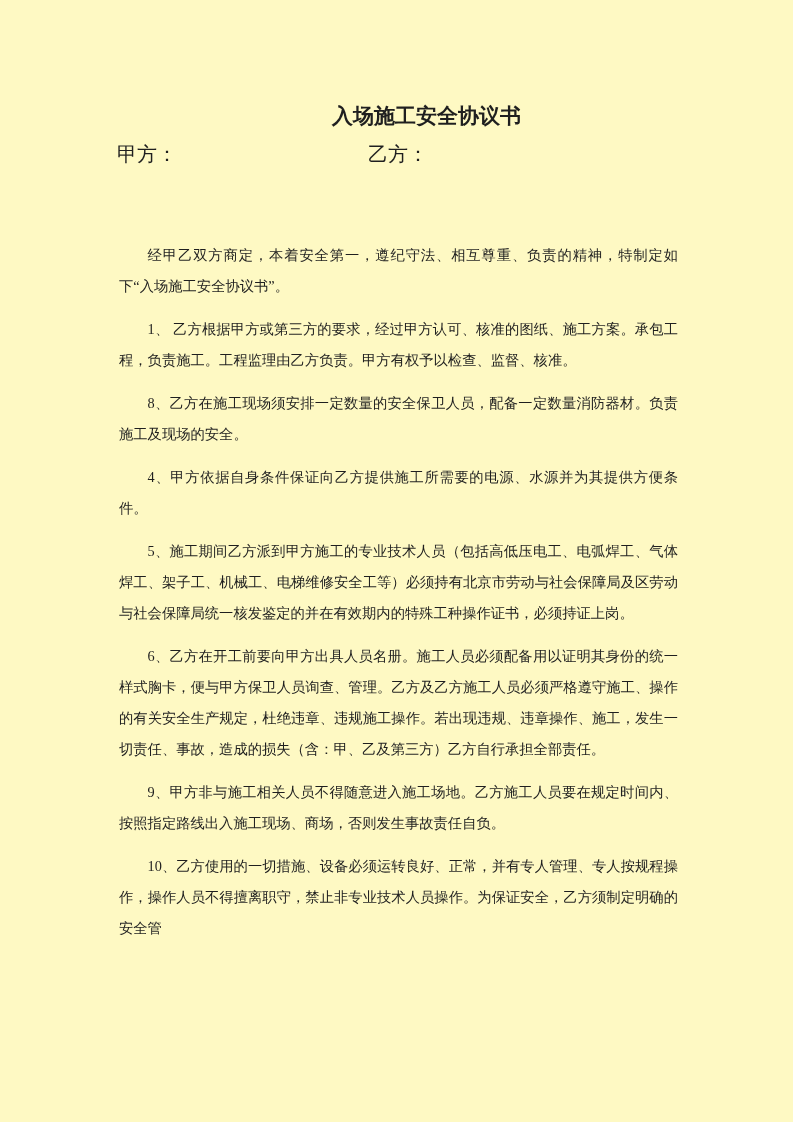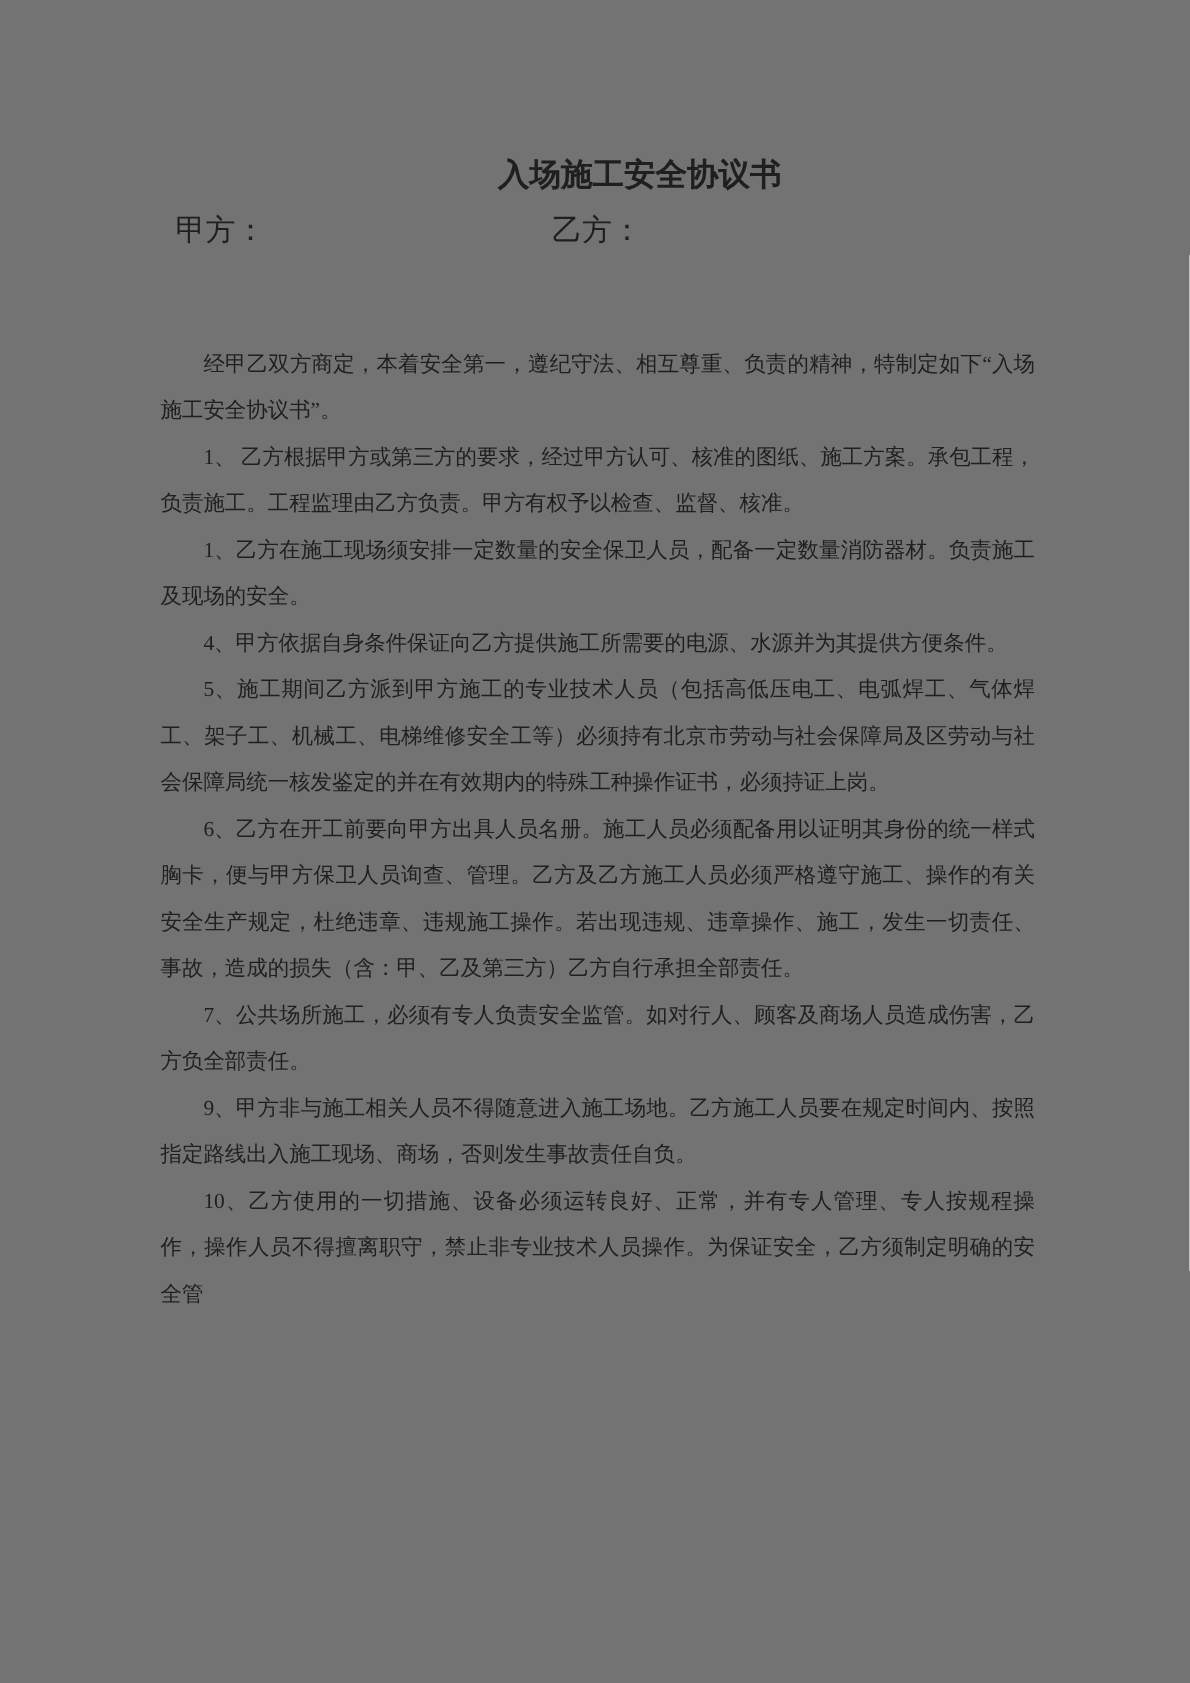--- a/index.html
+++ b/index.html
@@ -4,21 +4,21 @@
 <style>
   html, body {
     margin: 0;
     padding: 0;
     background: #ffffff;
   }
   .page {
     position: relative;
     width: 793px;
     height: 1122px;
-    background: #737373;
+    background: #fef9c3;
     font-family: "Liberation Serif", "DejaVu Serif", serif;
     color: #1f1f1f;
     overflow: hidden;
   }
   .doc-title {
     position: absolute;
     top: 98px;
     left: 107px;
     width: 583px;
     margin: 0;
@@ -55,42 +55,41 @@
   .doc-body {
     position: absolute;
     top: 228px;
     left: 107px;
     width: 583px;
     font-size: 14.3px;
     line-height: 31px;
     text-align: justify;
   }
   .doc-body p {
-    margin: 0;
+    margin: 12px;
     padding: 0;
     text-indent: 2em;
   }
 </style>
 </head>
 <body>
 
 <div class="page">
 
   <h1 class="doc-title"><span class="title-text">入场施工安全协议书</span></h1>
 
   <div class="parties">
     <span class="party-a">甲方：</span>
     <span class="party-b">乙方：</span>
   </div>
 
   <div class="doc-body">
     <p>经甲乙双方商定，本着安全第一，遵纪守法、相互尊重、负责的精神，特制定如下“入场施工安全协议书”。</p>
     <p>1、 乙方根据甲方或第三方的要求，经过甲方认可、核准的图纸、施工方案。承包工程，负责施工。工程监理由乙方负责。甲方有权予以检查、监督、核准。</p>
-    <p>1、乙方在施工现场须安排一定数量的安全保卫人员，配备一定数量消防器材。负责施工及现场的安全。</p>
+    <p>8、乙方在施工现场须安排一定数量的安全保卫人员，配备一定数量消防器材。负责施工及现场的安全。</p>
     <p>4、甲方依据自身条件保证向乙方提供施工所需要的电源、水源并为其提供方便条件。</p>
     <p>5、施工期间乙方派到甲方施工的专业技术人员（包括高低压电工、电弧焊工、气体焊工、架子工、机械工、电梯维修安全工等）必须持有北京市劳动与社会保障局及区劳动与社会保障局统一核发鉴定的并在有效期内的特殊工种操作证书，必须持证上岗。</p>
     <p>6、乙方在开工前要向甲方出具人员名册。施工人员必须配备用以证明其身份的统一样式胸卡，便与甲方保卫人员询查、管理。乙方及乙方施工人员必须严格遵守施工、操作的有关安全生产规定，杜绝违章、违规施工操作。若出现违规、违章操作、施工，发生一切责任、事故，造成的损失（含：甲、乙及第三方）乙方自行承担全部责任。</p>
-    <p>7、公共场所施工，必须有专人负责安全监管。如对行人、顾客及商场人员造成伤害，乙方负全部责任。</p>
     <p>9、甲方非与施工相关人员不得随意进入施工场地。乙方施工人员要在规定时间内、按照指定路线出入施工现场、商场，否则发生事故责任自负。</p>
     <p>10、乙方使用的一切措施、设备必须运转良好、正常，并有专人管理、专人按规程操作，操作人员不得擅离职守，禁止非专业技术人员操作。为保证安全，乙方须制定明确的安全管</p>
   </div>
 
 </div>
 
 </body></html>

